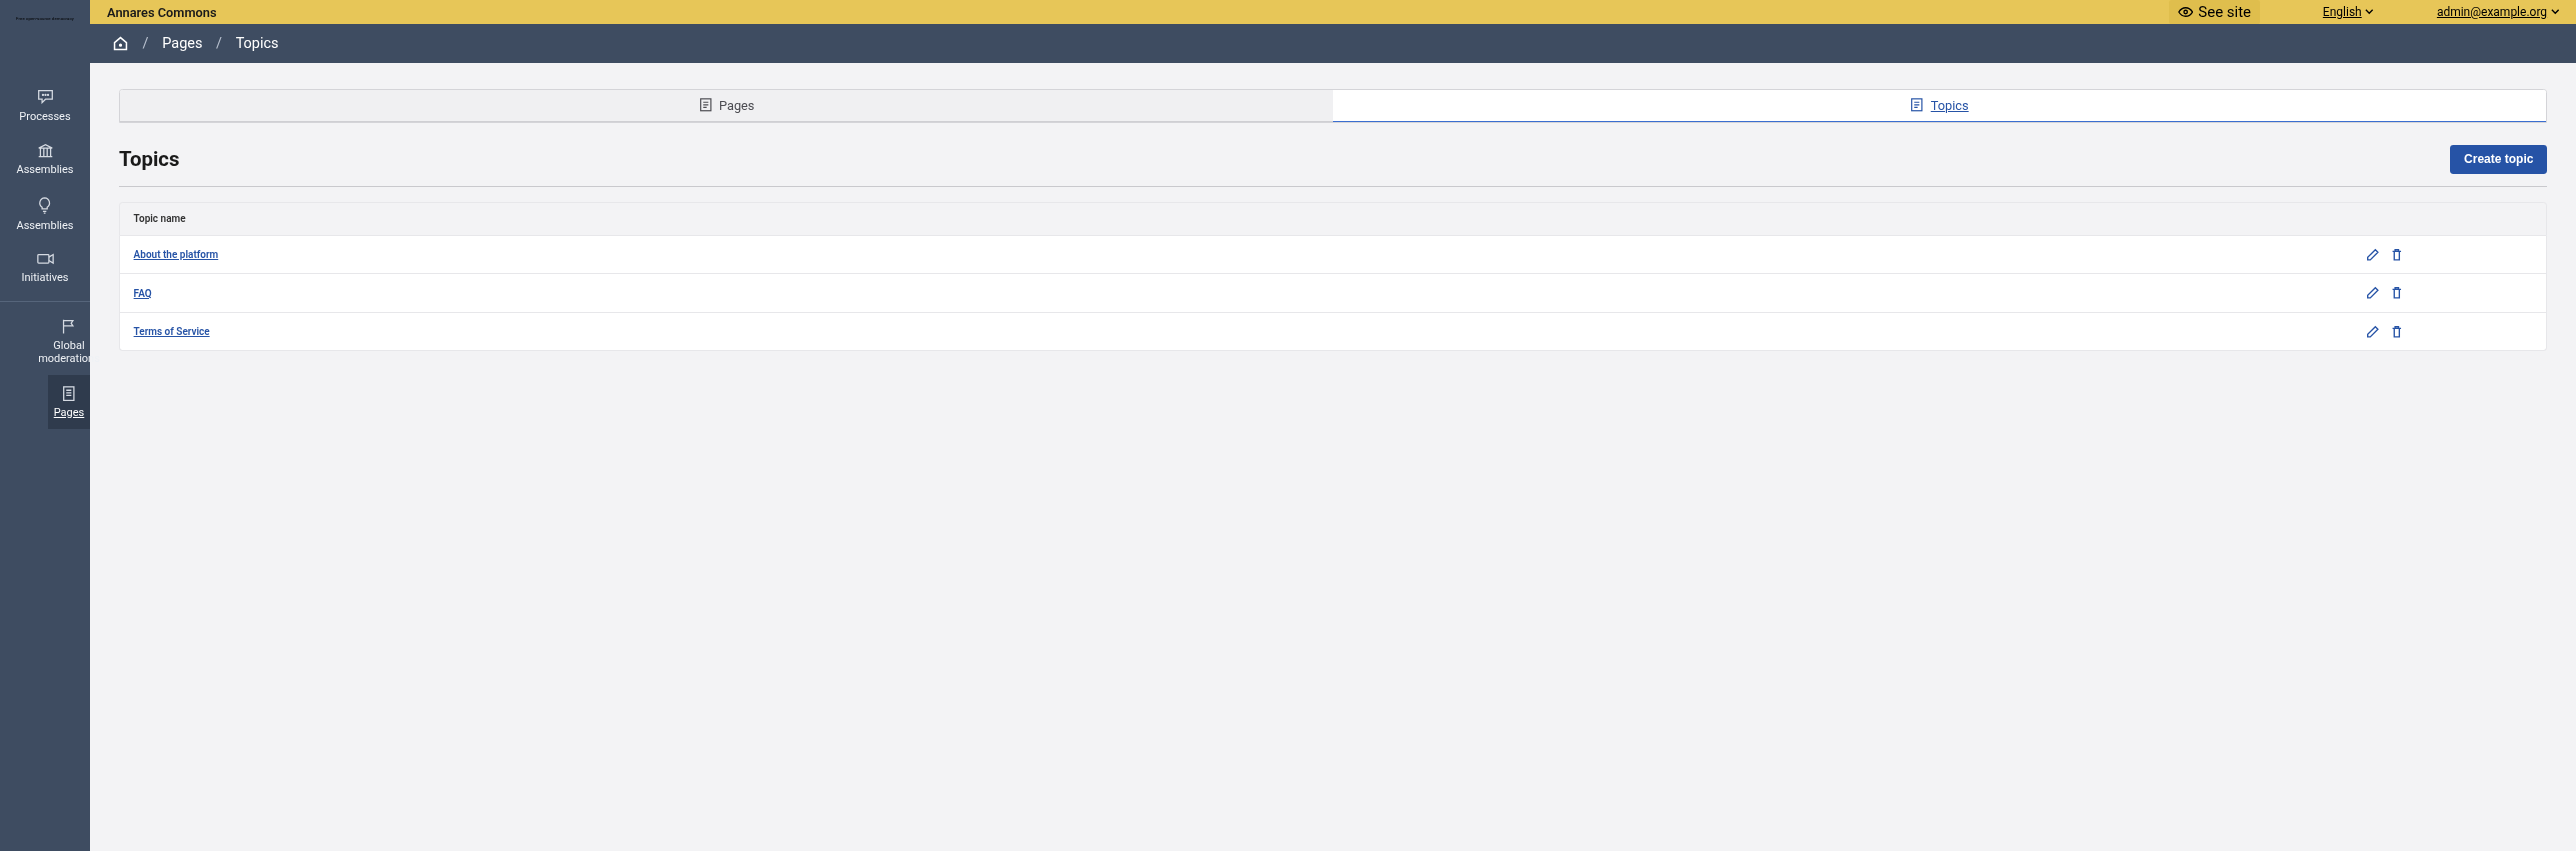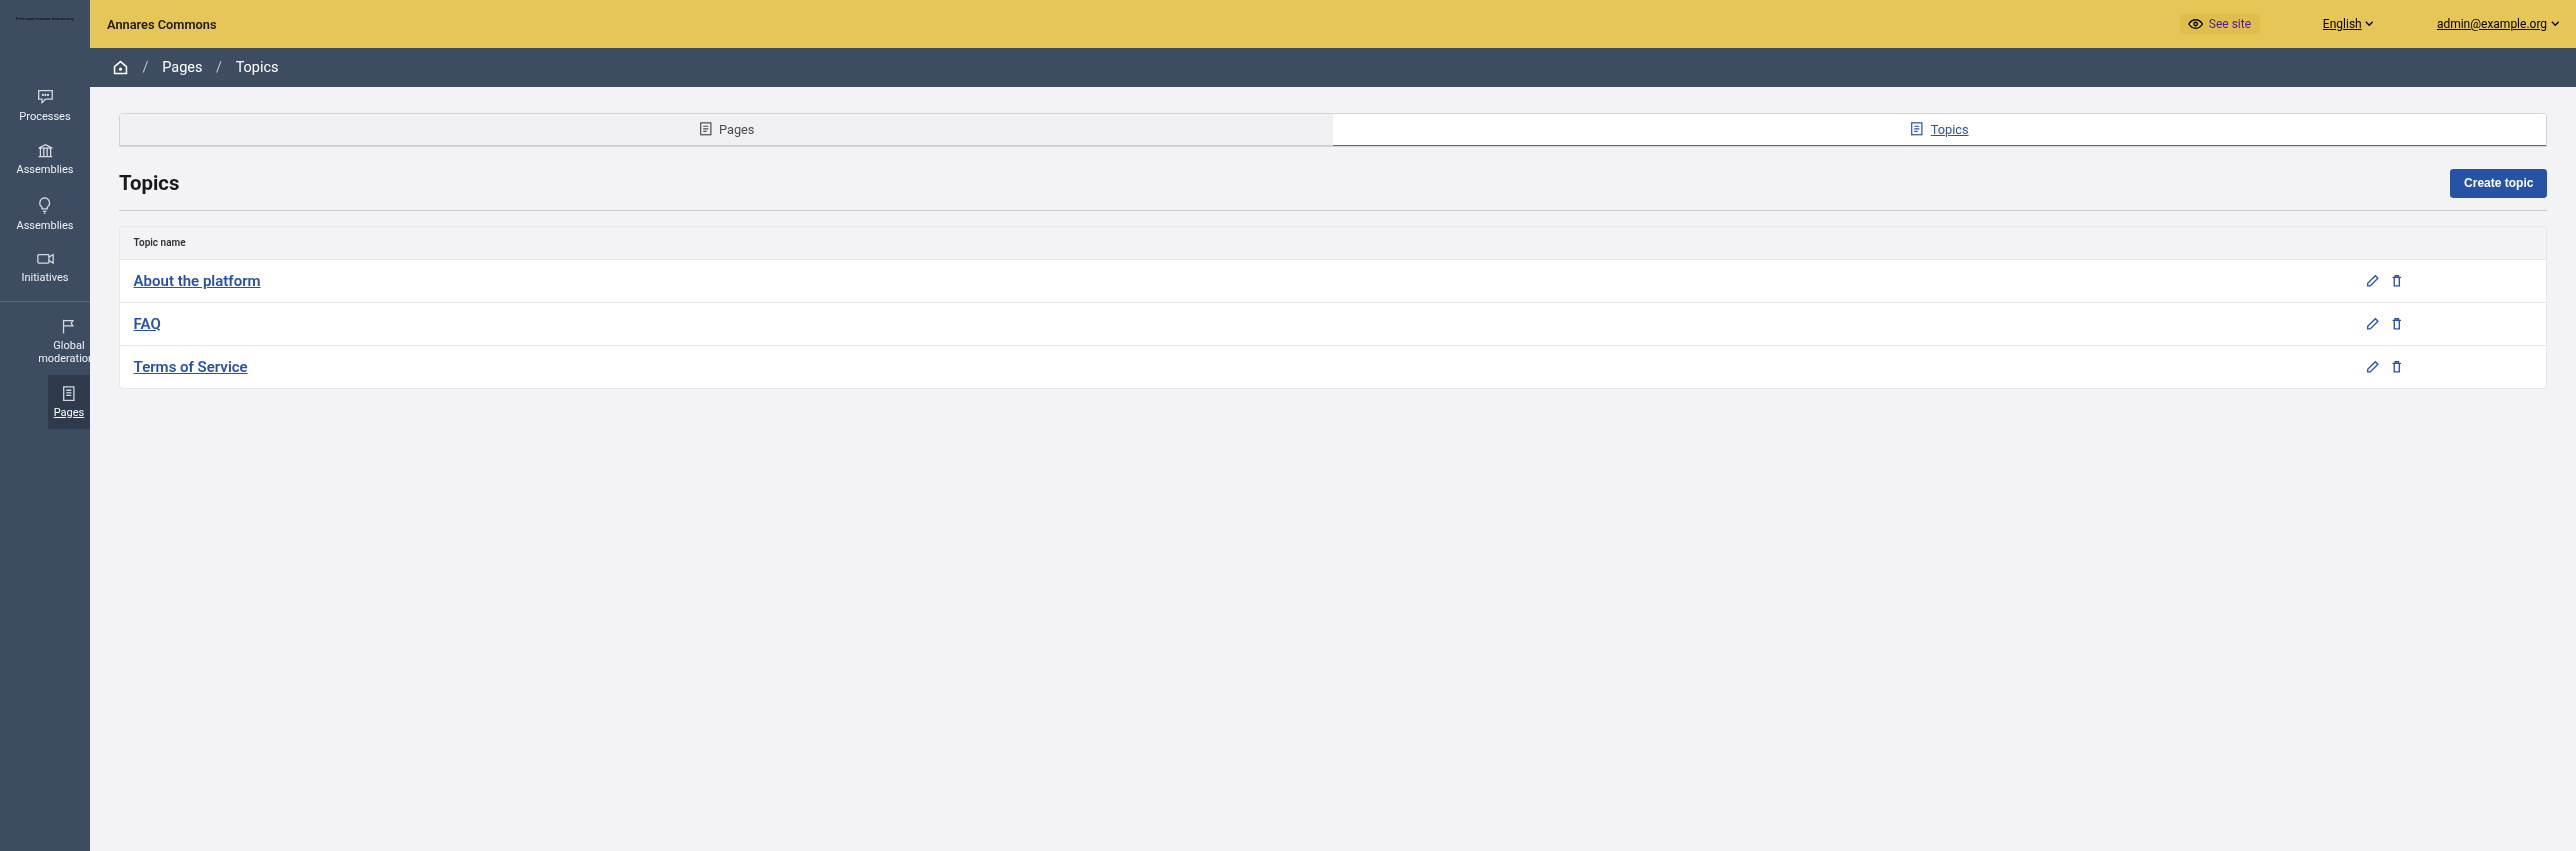--- a/index.html
+++ b/index.html
@@ -16,24 +16,24 @@
   .nav-item .icon { color: #d5dae2; }
   .nav-item .label { font-size: 11px; color: #eef1f5; }
   .nav-sep { margin-top: 6.8px; border-top: 0.9px solid #56657b; }
   .nav-item.active { background: #2f3b4d; }
   .nav-item.active .label { text-decoration: underline; color: #fff; }
 
   
   .main { flex: 1; display: flex; flex-direction: column; overflow: hidden; }
 
   
-  .topbar { height: 48px; background: #e7c658; display: flex; align-items: center; padding: 0 17px; justify-content: space-between; }
+  .topbar { height: 24px; background: #e7c658; display: flex; align-items: center; padding: 0 17px; justify-content: space-between; }
   .topbar-left { font-weight: 600; color: #1a1a1a; font-size: 12.8px; }
   .topbar-right { display: flex; align-items: center; gap: 15.3px; }
-  .see-site { display: inline-flex; align-items: center; gap: 5.1px; background: #dfbe4d; padding: 3.4px 8.5px; border-radius: 2.6px; font-size: 12px; color: #4c1d95; cursor: pointer; }
+  .see-site { display: inline-flex; align-items: center; gap: 5.1px; background: #dfbe4d; padding: 3.4px 8.5px; border-radius: 2.6px; font-size: 15px; color: #000000; cursor: pointer; }
   .lang, .user { display: inline-flex; align-items: center; gap: 3.4px; text-decoration: underline; cursor: pointer; font-size: 12px; color: #000; padding-left: 48px; }
 
   
   .crumbbar { height: 39px; background: #3e4c61; color: #fff; display: flex; align-items: center; padding: 0 22px; gap: 13.6px; font-size: 14.5px; }
   .crumbbar a { color: #fff; text-decoration: none; cursor: pointer; }
   .crumb-sep { color: #b8c1cf; }
 
   
   .content { padding: 25.6px 29px; overflow: auto; flex: 1; }
   .tabs { display: flex; height: 34px; border: 0.9px solid #d4d4d8; border-radius: 3.4px 3.4px 0 0; overflow: hidden; background: #fff; }
@@ -45,21 +45,21 @@
   .page-title { font-size: 20.4px; font-weight: 700; color: #1a1a1a; }
   .btn-primary { background: #2653a6; color: #fff; font-weight: 600; padding: 7.7px 13.6px; border-radius: 3.4px; border: none; cursor: pointer; font-size: 12px; text-align: right; }
 
   .table-head { display: grid; grid-template-columns: 1fr 322px; background: #f3f3f5; margin-top: 15.3px; border: 0.9px solid #e7e7ea; border-radius: 3.4px 3.4px 0 0; }
   .table-head .th { padding: 10.2px 13.6px; font-weight: 600; font-size: 10px; color: #333; }
   .table-body { border: 0.9px solid #e7e7ea; border-top: none; border-radius: 0 0 3.4px 3.4px; background: #fff; }
   .trow { display: grid; grid-template-columns: 1fr 322px; border-top: 0.9px solid #e7e7ea; }
   .trow:first-child { border-top: none; }
   .trow .td { padding: 12px 13.6px; display: flex; align-items: center; }
   .trow .td.actions { justify-content: center; gap: 10.2px; }
-  .topic-link { color: #2653a6; font-weight: 600; text-decoration: underline; font-size: 15px; cursor: pointer; }
+  .topic-link { color: #2653a6; font-weight: 600; text-decoration: underline; font-size: 10px; cursor: pointer; }
   .icon-btn { color: #2653a6; cursor: pointer; display: inline-flex; }
 
   svg { display: block; }
 </style>
 </head>
 <body>
 
 <div class="app">
 
   <aside class="sidebar">

